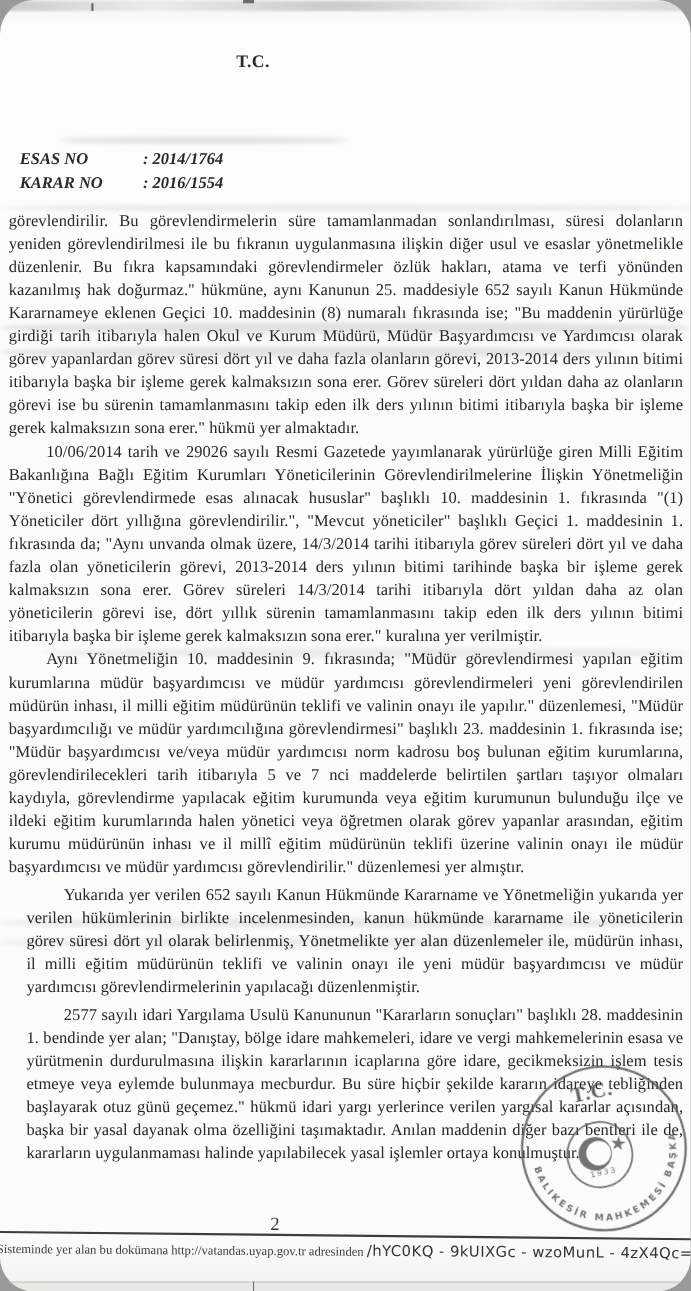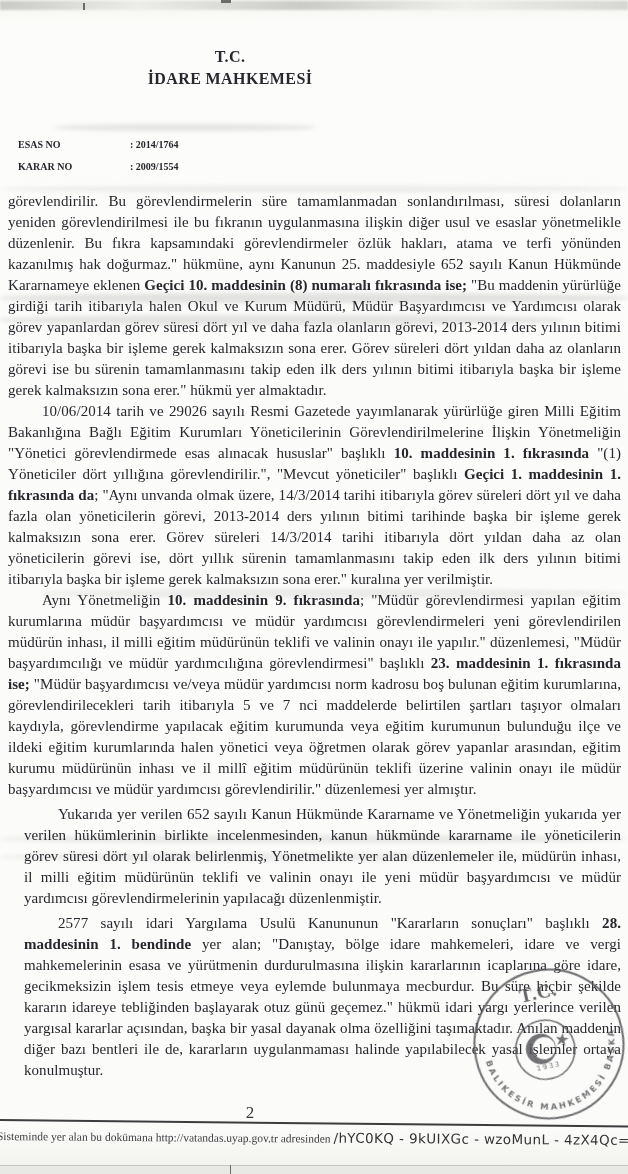--- a/index.html
+++ b/index.html
@@ -4,42 +4,43 @@
 <style>
   html,body { margin:0; padding:0; background:#9a9a9a; }
   .page {
     position:relative;
     width:628px; height:1174px;
     margin:0 auto;
     background:linear-gradient(180deg,#f4f4f1 0%,#fcfcfa 2%,#fbfbf9 96%,#f1f1ee 100%);
     overflow:hidden;
     font-family:"Liberation Serif","DejaVu Serif",serif;
     color:#27272d;
+    border-radius:31px;
   }
   
   .court {
     position:absolute; top:46px; left:80px; width:300px;
     text-align:center; font-weight:bold; font-size:16px; line-height:22px;
     letter-spacing:0.4px;
   }
   .case {
     position:absolute; top:134px; left:18px;
-    font-size:10px; font-weight:bold; line-height:22px;
+    font-size:15px; font-weight:bold; line-height:22px;font-style:italic;
   }
   .case .lab { display:inline-block; width:112px; }
   
   .bodytext {
     position:absolute; top:191px; left:8px; width:613px;
     font-size:15px; line-height:21px; text-align:justify;
     letter-spacing:0.05px;
   }
   .bodytext p { margin:0; }
   .bodytext p.indent { text-indent:34px; }
   .bodytext p.sp { margin-top:4px;margin-left:16px; }
-  .bodytext .b { font-weight:bold; }
+  .bodytext .b { font-weight:normal; }
   
   .pageno {
     position:absolute; top:1103px; left:0; width:500px;
     text-align:center; font-size:17px; color:#3a3a3e;
   }
   .rule {
     position:absolute; top:1119px; left:0; width:640px; height:2px;
     background:#3d3d40; transform:rotate(0.6deg); transform-origin:left center;
   }
   .footer {
@@ -76,29 +77,28 @@
   <div class="smudge" style="left:55px;top:124px;width:260px;height:7px;opacity:.22;"></div>
   <div class="smudge" style="left:0;top:186px;width:628px;height:6px;opacity:.16;"></div>
   <div class="smudge" style="left:0;top:293px;width:628px;height:10px;opacity:.24;"></div>
   <div class="smudge" style="left:0;top:315px;width:565px;height:10px;opacity:.22;"></div>
   <div class="smudge" style="left:40px;top:589px;width:585px;height:9px;opacity:.15;"></div>
   <div class="smudge" style="left:0;top:835px;width:628px;height:8px;opacity:.17;"></div>
   <div class="smudge" style="left:0;top:853px;width:540px;height:8px;opacity:.14;"></div>
 
   <div class="court">
     <div>T.C.</div>
-    <div>İDARE MAHKEMESİ</div>
   </div>
 
   <div class="case">
     <div>
       <span class="lab">ESAS NO</span><span>: 2014/1764</span>
     </div>
     <div>
-      <span class="lab">KARAR NO</span><span>: 2009/1554</span>
+      <span class="lab">KARAR NO</span><span>: 2016/1554</span>
     </div>
   </div>
 
   <div class="bodytext">
     <p><span>görevlendirilir. Bu görevlendirmelerin süre tamamlanmadan sonlandırılması, süresi dolanların yeniden görevlendirilmesi ile bu fıkranın uygulanmasına ilişkin diğer usul ve esaslar yönetmelikle düzenlenir. Bu fıkra kapsamındaki görevlendirmeler özlük hakları, atama ve terfi yönünden kazanılmış hak doğurmaz." hükmüne,  aynı Kanunun 25. maddesiyle 652 sayılı Kanun Hükmünde Kararnameye eklenen </span><span class="b">Geçici 10. maddesinin (8) numaralı fıkrasında ise;</span><span> "Bu maddenin yürürlüğe girdiği tarih itibarıyla halen Okul ve Kurum Müdürü, Müdür Başyardımcısı ve Yardımcısı olarak görev yapanlardan görev süresi dört yıl ve daha fazla olanların görevi, 2013-2014 ders yılının bitimi itibarıyla başka bir işleme gerek kalmaksızın sona erer. Görev süreleri dört yıldan daha az olanların görevi ise bu sürenin tamamlanmasını takip eden ilk ders yılının bitimi itibarıyla başka bir işleme gerek kalmaksızın sona erer." hükmü yer almaktadır.</span></p>
     <p class="indent"><span>10/06/2014 tarih ve 29026 sayılı Resmi Gazetede yayımlanarak yürürlüğe giren  Milli Eğitim Bakanlığına Bağlı Eğitim Kurumları Yöneticilerinin Görevlendirilmelerine İlişkin Yönetmeliğin "Yönetici görevlendirmede esas alınacak hususlar" başlıklı  </span><span class="b">10. maddesinin 1. fıkrasında</span><span>  "(1) Yöneticiler dört yıllığına görevlendirilir.",  "Mevcut yöneticiler" başlıklı </span><span class="b">Geçici 1. maddesinin 1. fıkrasında da</span><span>; "Aynı unvanda olmak üzere, 14/3/2014 tarihi itibarıyla görev süreleri dört yıl ve daha fazla olan yöneticilerin görevi, 2013-2014 ders yılının bitimi tarihinde başka bir işleme gerek kalmaksızın sona erer. Görev süreleri 14/3/2014 tarihi itibarıyla dört yıldan daha az olan yöneticilerin görevi ise, dört yıllık sürenin tamamlanmasını takip eden ilk ders yılının bitimi itibarıyla başka bir işleme gerek kalmaksızın sona erer." kuralına yer verilmiştir.</span></p>
     <p class="indent"><span>Aynı Yönetmeliğin </span><span class="b">10. maddesinin 9. fıkrasında</span><span>; "Müdür görevlendirmesi yapılan eğitim kurumlarına müdür başyardımcısı ve müdür yardımcısı görevlendirmeleri yeni görevlendirilen müdürün inhası, il milli eğitim müdürünün teklifi ve valinin onayı ile yapılır." düzenlemesi, "Müdür başyardımcılığı ve müdür yardımcılığına görevlendirmesi" başlıklı </span><span class="b">23. maddesinin 1. fıkrasında ise;</span><span> "Müdür başyardımcısı ve/veya müdür yardımcısı norm kadrosu boş bulunan eğitim kurumlarına, görevlendirilecekleri tarih itibarıyla 5 ve 7 nci maddelerde belirtilen şartları taşıyor olmaları kaydıyla, görevlendirme yapılacak eğitim kurumunda veya eğitim kurumunun bulunduğu ilçe ve ildeki eğitim kurumlarında halen yönetici veya öğretmen olarak görev yapanlar arasından, eğitim kurumu müdürünün inhası ve il millî eğitim müdürünün teklifi üzerine valinin onayı ile müdür başyardımcısı ve müdür yardımcısı görevlendirilir." düzenlemesi yer almıştır.</span></p>
     <p class="indent sp"><span>Yukarıda yer verilen 652 sayılı Kanun Hükmünde Kararname ve Yönetmeliğin yukarıda yer verilen hükümlerinin birlikte incelenmesinden, kanun hükmünde kararname ile yöneticilerin görev süresi dört yıl olarak belirlenmiş, Yönetmelikte yer alan düzenlemeler ile, müdürün inhası, il milli eğitim müdürünün teklifi ve valinin onayı ile yeni müdür başyardımcısı ve müdür yardımcısı görevlendirmelerinin yapılacağı düzenlenmiştir.</span></p>
     <p class="indent sp"><span>2577 sayılı idari Yargılama Usulü Kanununun "Kararların sonuçları" başlıklı </span><span class="b">28. maddesinin 1. bendinde</span><span> yer alan; "Danıştay, bölge idare mahkemeleri, idare ve vergi mahkemelerinin esasa ve yürütmenin durdurulmasına ilişkin kararlarının icaplarına göre idare, gecikmeksizin işlem tesis etmeye veya eylemde bulunmaya mecburdur. Bu süre hiçbir şekilde kararın idareye tebliğinden başlayarak otuz günü geçemez." hükmü idari yargı yerlerince verilen yargısal kararlar açısından, başka bir yasal dayanak olma özelliğini taşımaktadır. Anılan maddenin diğer bazı bentleri ile de, kararların uygulanmaması halinde yapılabilecek yasal işlemler ortaya konulmuştur.</span></p>
   </div>

